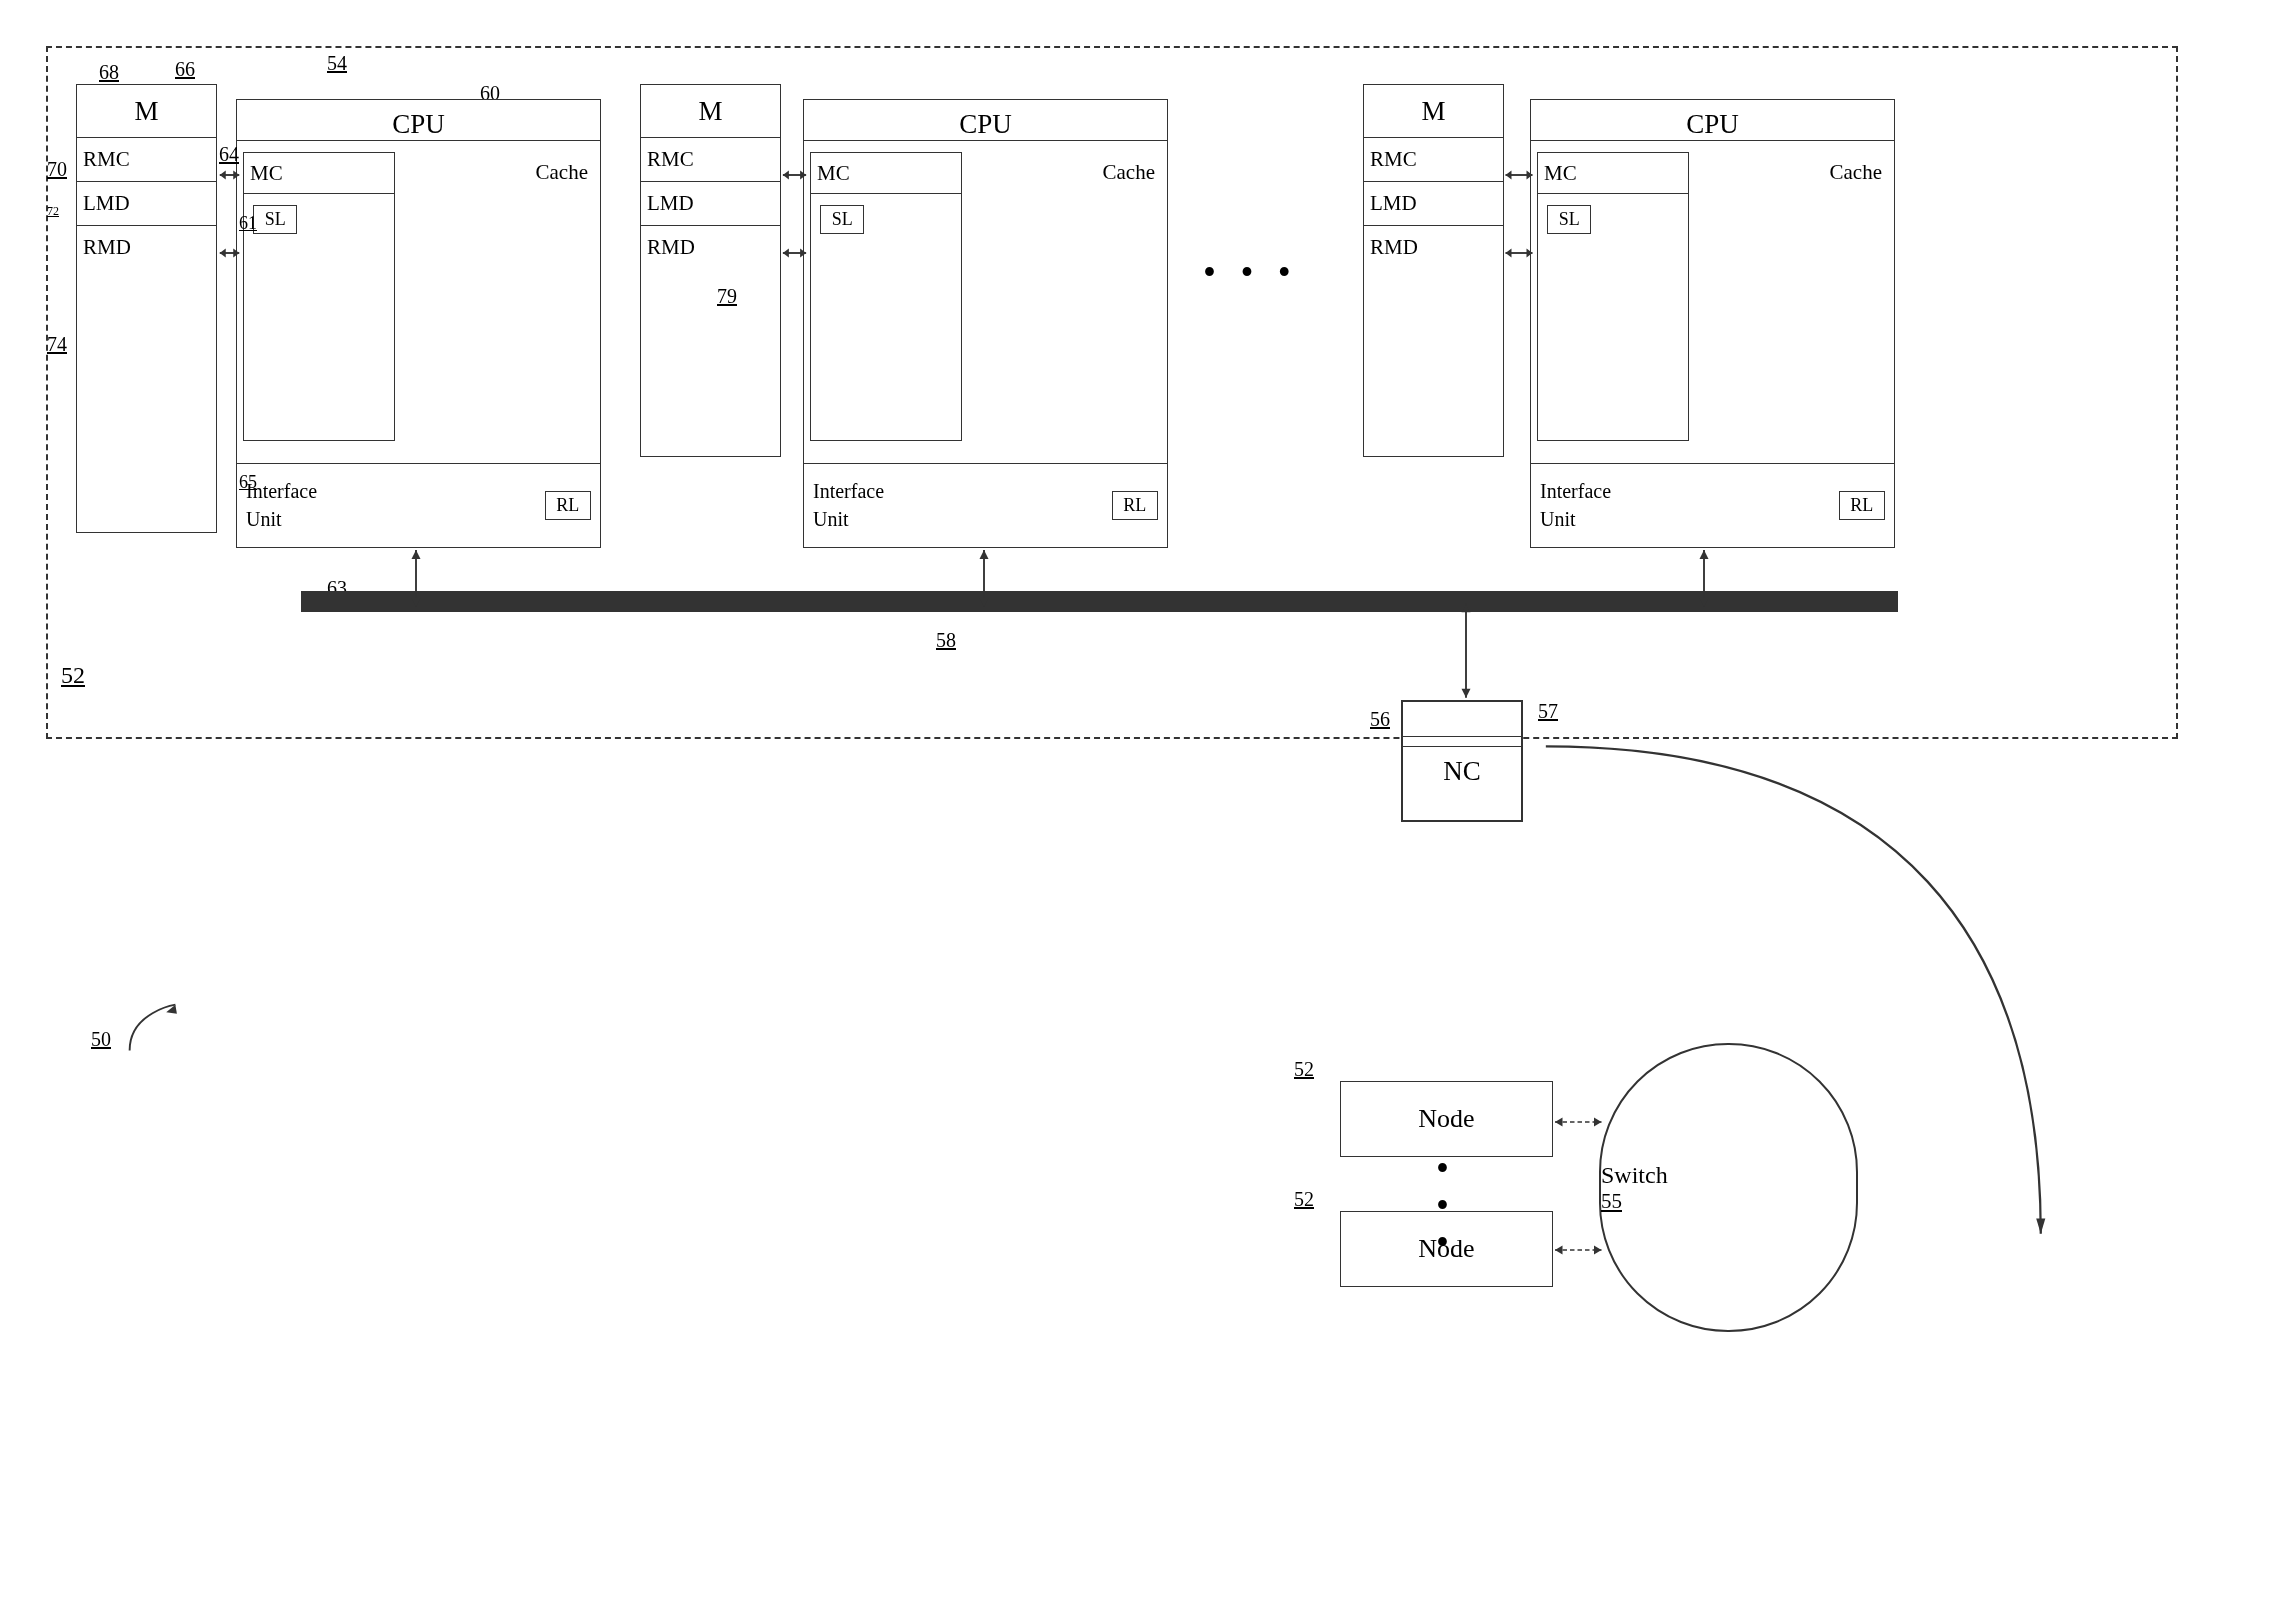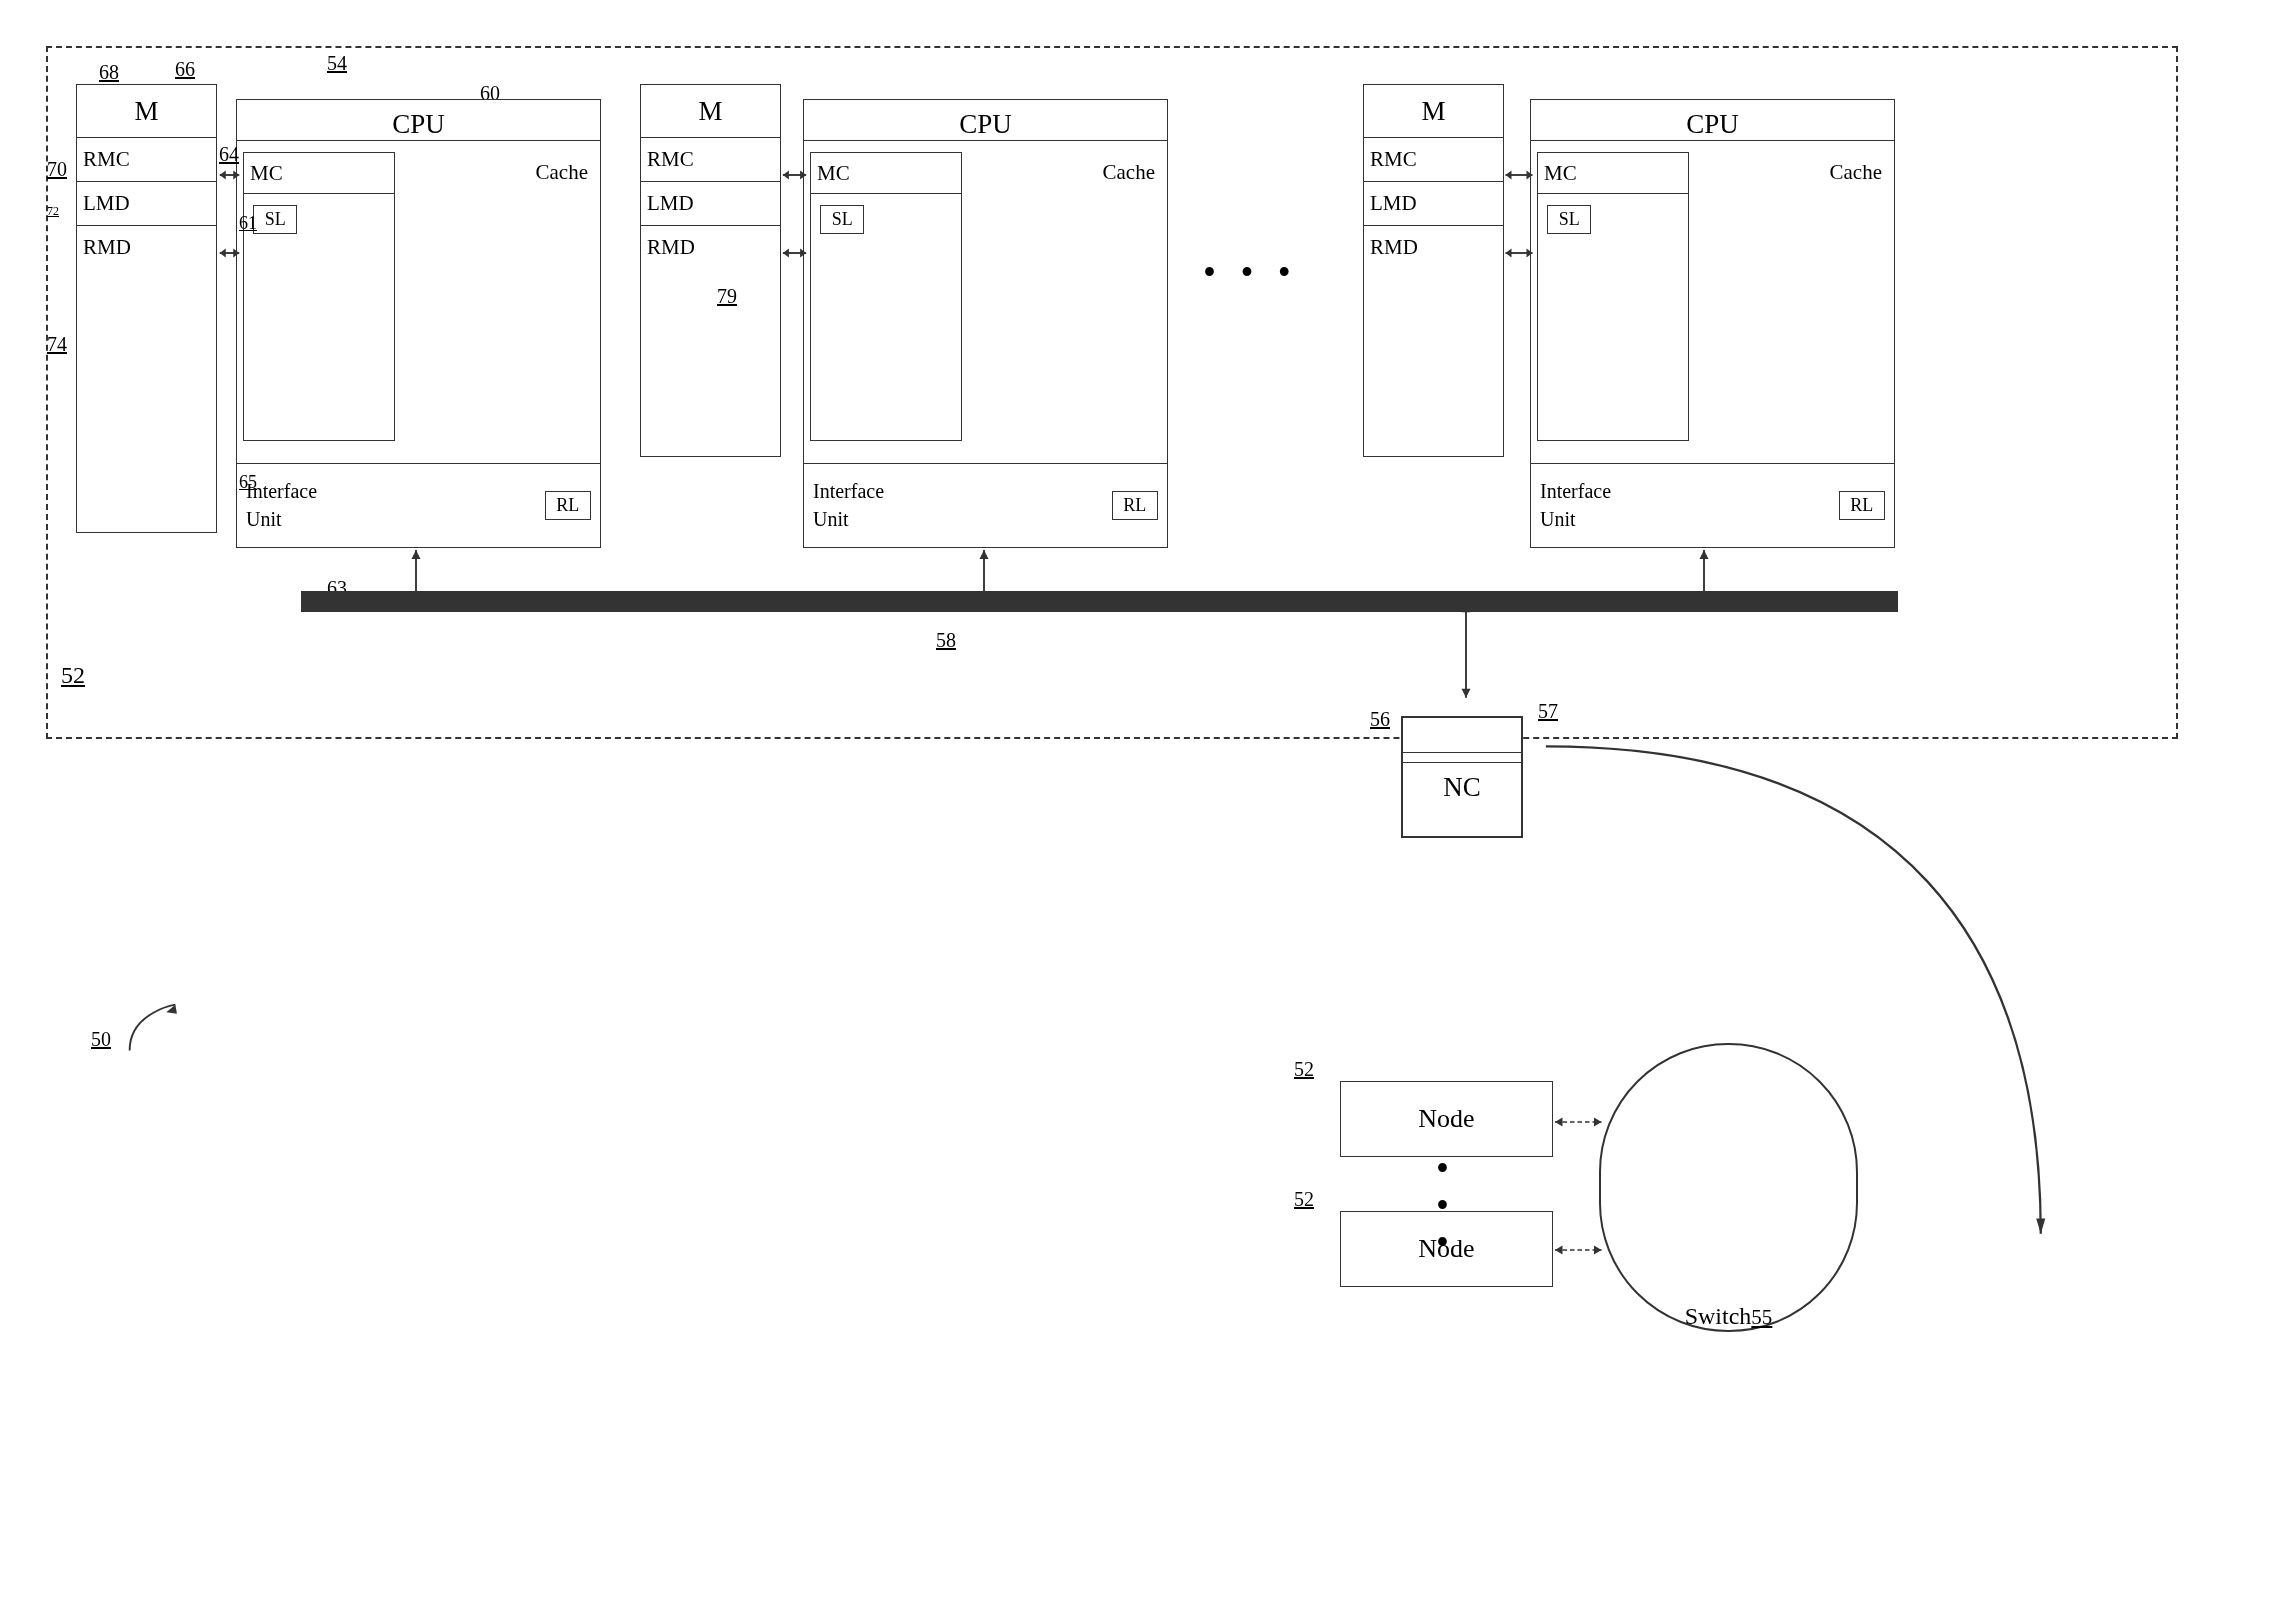--- a/index.html
+++ b/index.html
@@ -303,21 +303,21 @@
 <svg style="position:absolute;top:601px;left:1457px;width:18px;height:99px;" viewBox="0 0 24 130">
   <line x1="12" y1="2" x2="12" y2="128" stroke="#333" stroke-width="2.5"></line>
   <polygon points="12,128 6,116 18,116" fill="#333"></polygon>
   <polygon points="12,2 6,14 18,14" fill="#333"></polygon>
 </svg>
 
 <div style="
   position:absolute; top:700px; left:1401px;
   width:122px; height:122px;
   border:2.3px solid #333; background:#fff;
-  display:flex; flex-direction:column; align-items:center; justify-content:center;margin-top:16px;">
+  display:flex; flex-direction:column; align-items:center; justify-content:center;">
 
   <div style="width:100%;border-top:1.5px solid #333; margin-bottom:9px;"></div>
   <div style="width:100%;border-top:1.5px solid #333; margin-bottom:9px;"></div>
   <div style="font-size:27px; font-weight:normal;">
     <span>NC</span>
   </div>
 </div>
 
 <div style="position:absolute;top:708px;left:1370px;font-size:20px;">
   <span style="text-decoration:underline;">56</span>
@@ -368,21 +368,21 @@
 </div>
 
 <div style="position:absolute;top:1150px;left:1436px;font-size:37px;line-height:1;">
   •<br>•<br>•
 </div>
 
 <div style="
   position:absolute; top:1043px; left:1599px;
   width:259px; height:289px;
   border:2.3px solid #333; background:#fff; border-radius:129px;
-  display:flex; align-items:flex-end; justify-content:center;">
+  display:flex; flex-direction:column; align-items:flex-start; justify-content:center;">
   <div style="font-size:24px; text-align:center;">
     <span>Switch</span>
   </div>
   <div style="font-size:21px;">
     <span style="text-decoration:underline;">55</span>
   </div>
 </div>
 
 <svg style="position:absolute;top:1113px;left:1553px;width:52px;height:18px;" viewBox="0 0 68 24">
   <line x1="2" y1="12" x2="64" y2="12" stroke="#333" stroke-width="2" stroke-dasharray="6,4"></line>

